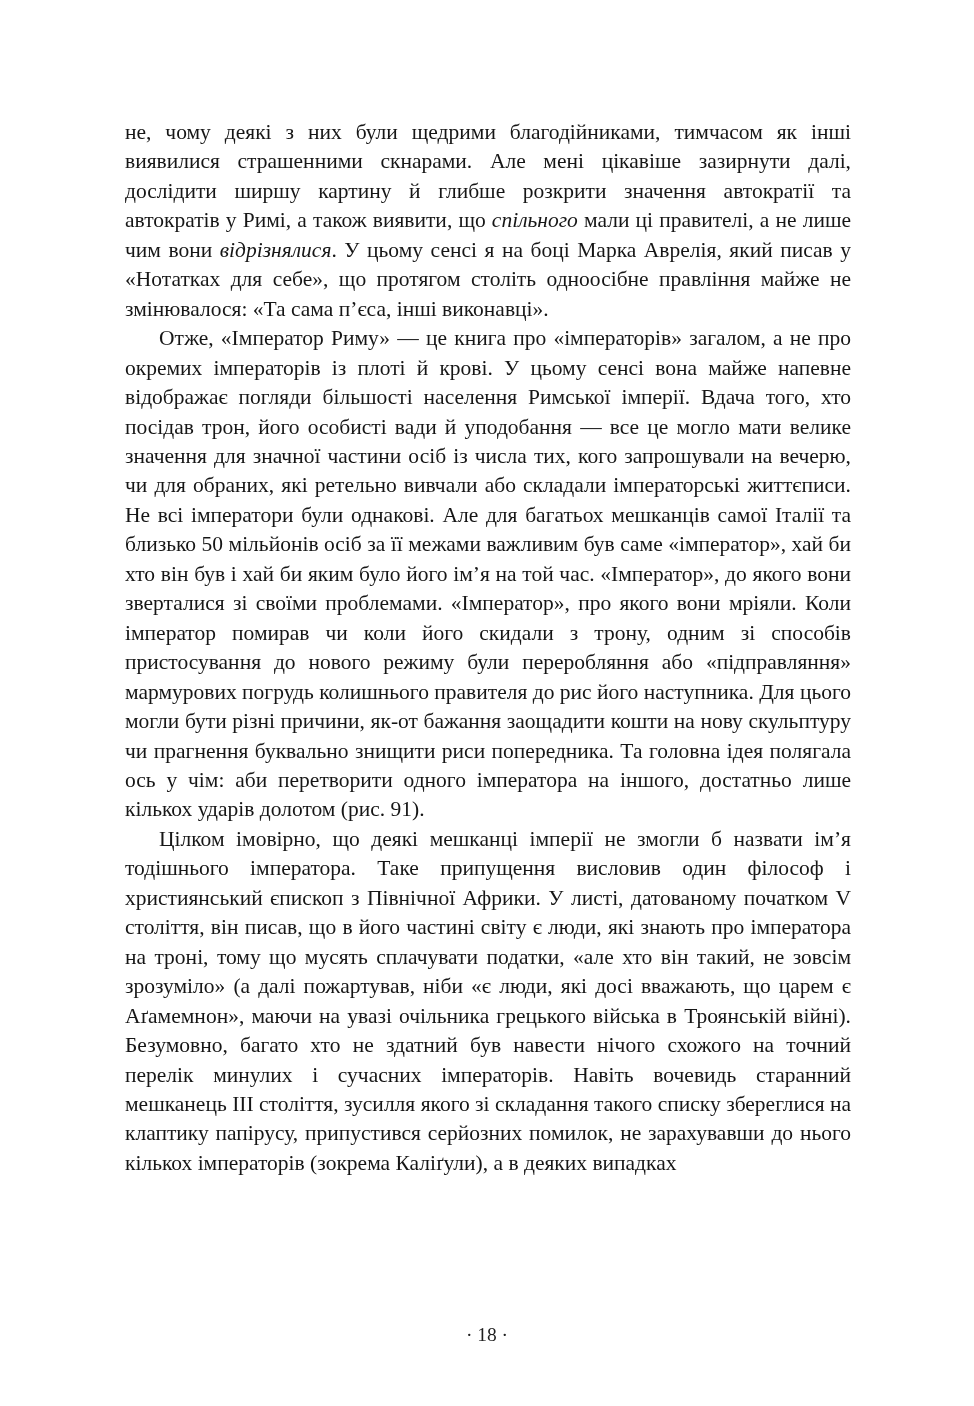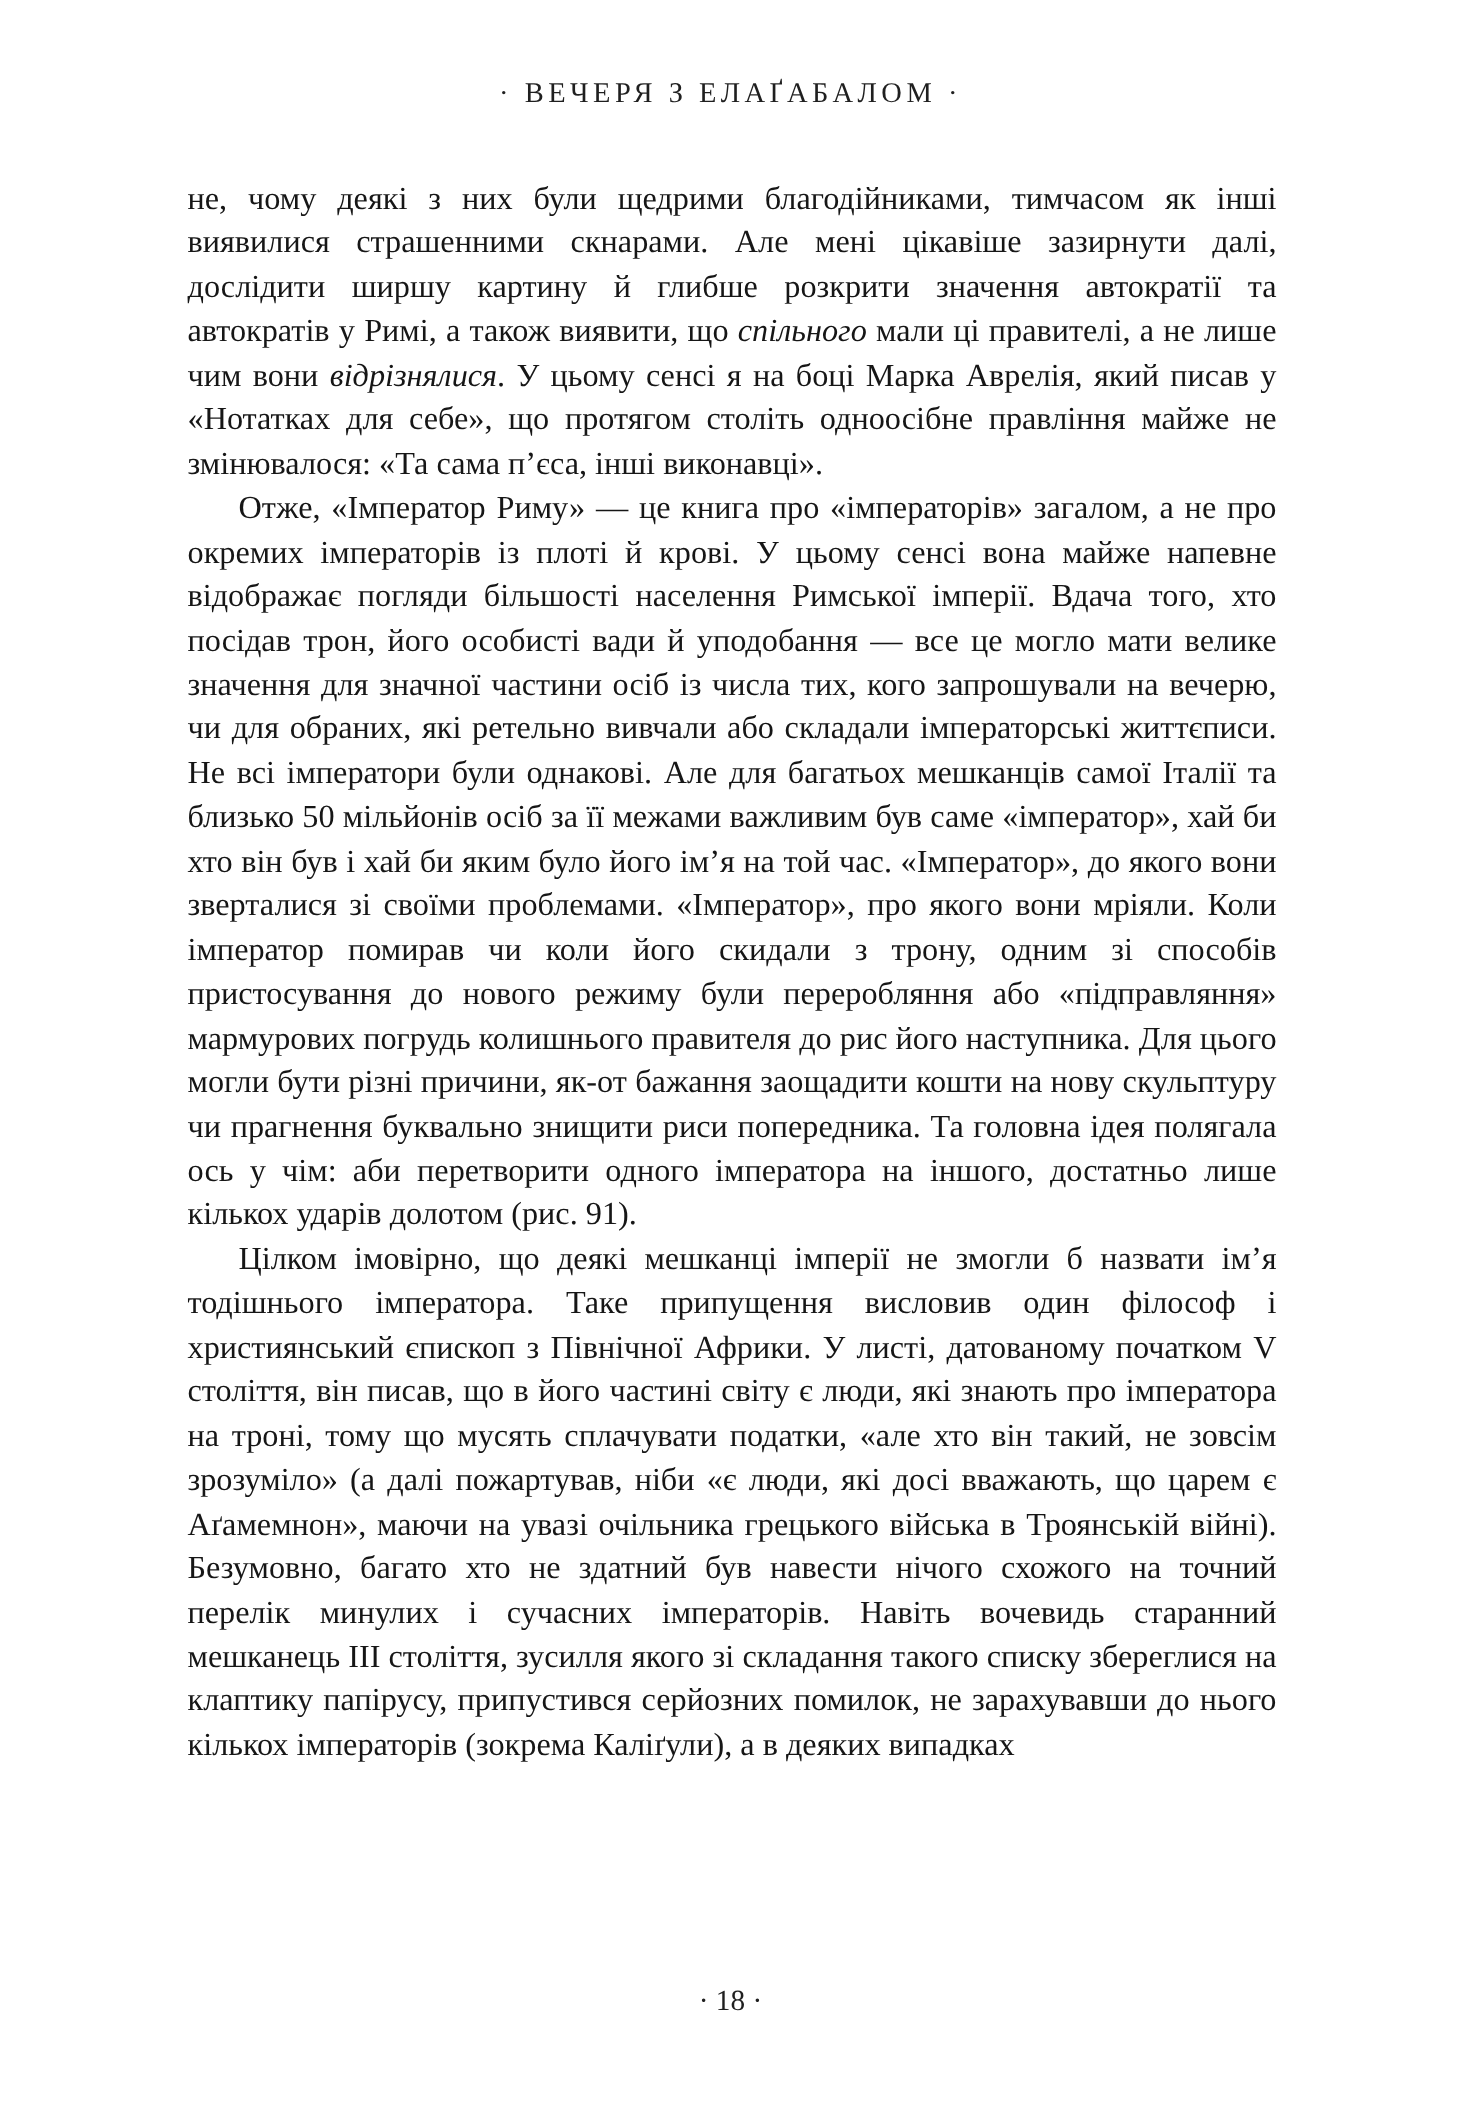--- a/index.html
+++ b/index.html
@@ -58,21 +58,20 @@
     width: 100%;
     text-align: center;
     font-size: 19.5px;
     color: #1f1f1f;
   }
 </style>
 </head>
 <body>
 
 <div class="page">
-  <div class="running-head">·  ВЕЧЕРЯ З ЕЛАҐАБАЛОМ  ·</div>
 
   <div class="text-block" id="paragraphs">
       <p class="no-indent"><span>не, чому деякі з них були щедрими благодійниками, тимчасом як інші виявилися страшенними скнарами. Але мені цікавіше зазирнути далі, дослідити ширшу картину й глибше розкрити значення автократії та автократів у Римі, а також виявити, що </span><em>спільного</em><span> мали ці правителі, а не лише чим вони </span><em>відрізнялися</em><span>. У цьому сенсі я на боці Марка Аврелія, який писав у «Нотатках для себе», що протягом століть одноосібне правління майже не змінювалося: «Та сама п’єса, інші виконавці».</span></p>
       <p><span>Отже, «Імператор Риму» — це книга про «імператорів» загалом, а не про окремих імператорів із плоті й крові. У цьому сенсі вона майже напевне відображає погляди більшості населення Римської імперії. Вдача того, хто посідав трон, його особисті вади й уподобання — все це могло мати велике значення для значної частини осіб із числа тих, кого запрошували на вечерю, чи для обраних, які ретельно вивчали або складали імператорські життєписи. Не всі імператори були однакові. Але для багатьох мешканців самої Італії та близько 50 мільйонів осіб за її межами важливим був саме «імператор», хай би хто він був і хай би яким було його ім’я на той час. «Імператор», до якого вони зверталися зі своїми проблемами. «Імператор», про якого вони мріяли. Коли імператор помирав чи коли його скидали з трону, одним зі способів пристосування до нового режиму були переробляння або «підправляння» мармурових погрудь колишнього правителя до рис його наступника. Для цього могли бути різні причини, як-от бажання заощадити кошти на нову скульптуру чи прагнення буквально знищити риси попередника. Та головна ідея полягала ось у чім: аби перетворити одного імператора на іншого, достатньо лише кількох ударів долотом (рис. 91).</span></p>
       <p><span>Цілком імовірно, що деякі мешканці імперії не змогли б назвати ім’я тодішнього імператора. Таке припущення висловив один філософ і християнський єпископ з Північної Африки. У листі, датованому початком V століття, він писав, що в його частині світу є люди, які знають про імператора на троні, тому що мусять сплачувати податки, «але хто він такий, не зовсім зрозуміло» (а далі пожартував, ніби «є люди, які досі вважають, що царем є Аґамемнон», маючи на увазі очільника грецького війська в Троянській війні). Безумовно, багато хто не здатний був навести нічого схожого на точний перелік минулих і сучасних імператорів. Навіть вочевидь старанний мешканець III століття, зусилля якого зі складання такого списку збереглися на клаптику папірусу, припустився серйозних помилок, не зарахувавши до нього кількох імператорів (зокрема Каліґули), а в деяких випадках</span></p>
     </div>
 
   <div class="page-number">·  18  ·</div>
 </div>
 

